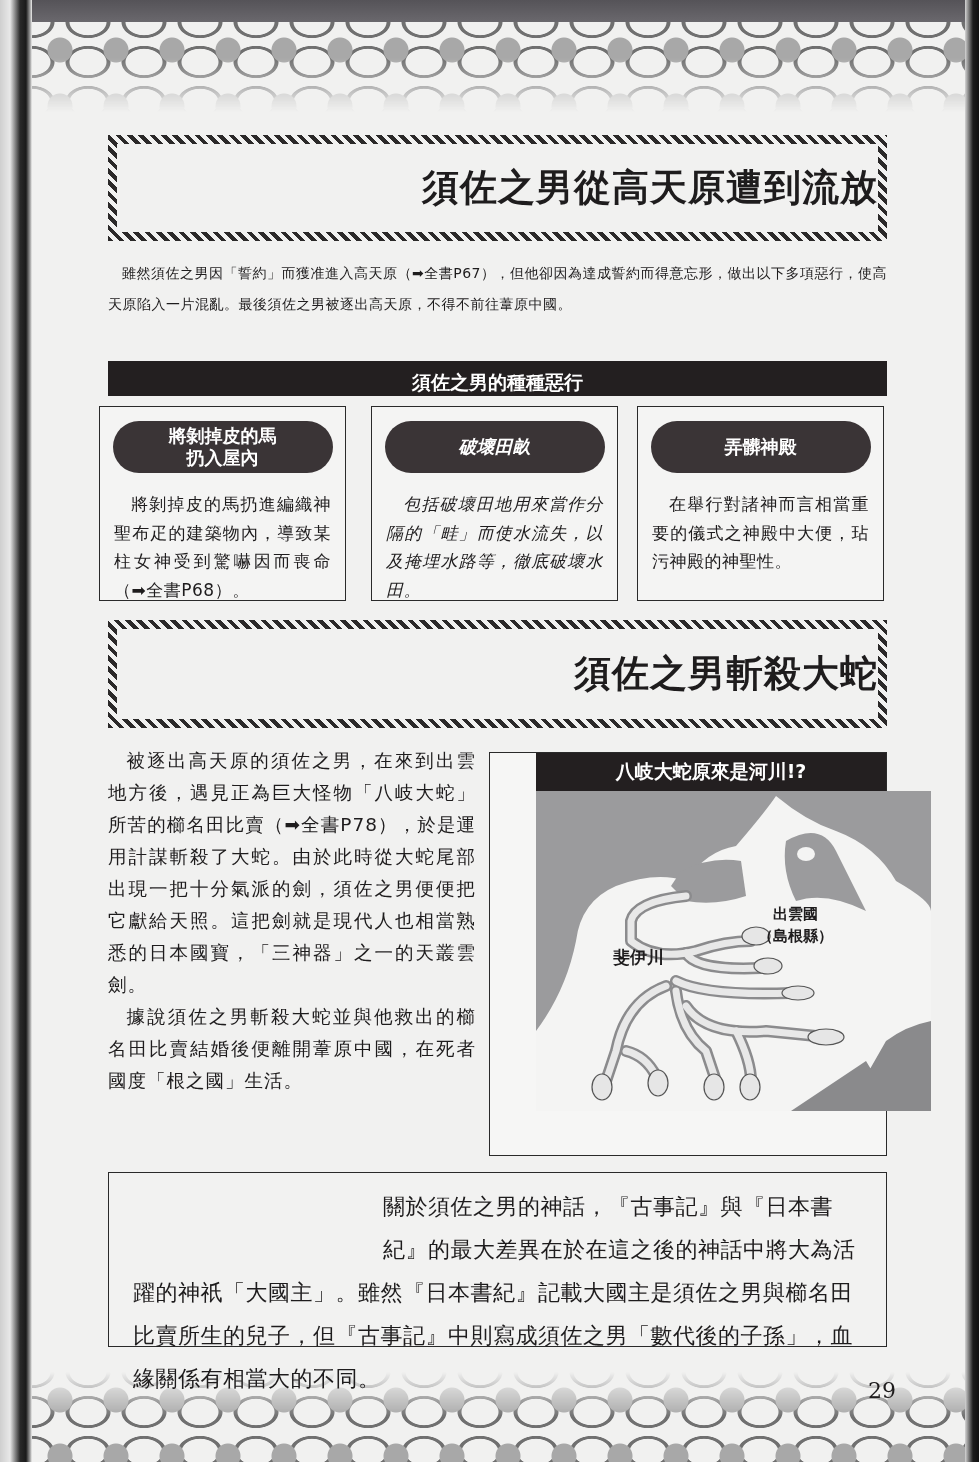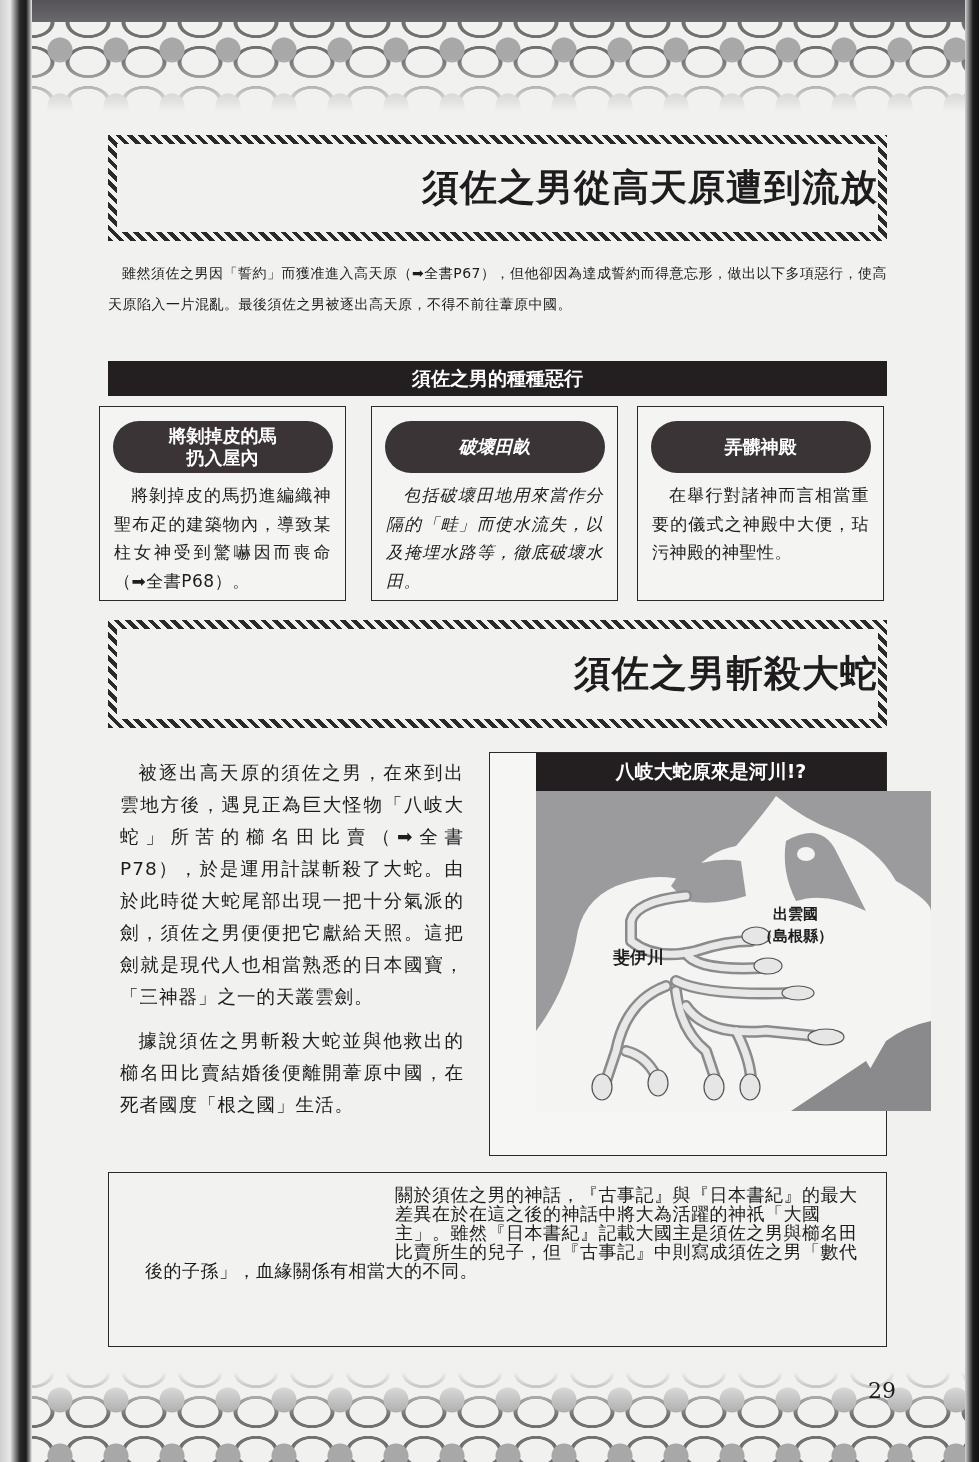--- a/index.html
+++ b/index.html
@@ -21,38 +21,38 @@
       linear-gradient(#f1f1f0,#f1f1f0) padding-box,
       repeating-linear-gradient(45deg,#2b2929 0 4px,#f1f1f0 4px 8px) border-box;
     display:flex;align-items:center;justify-content:flex-end;}
   .diamond-frame h1{margin:0;font-family:"DejaVu Serif","Liberation Serif",serif;font-weight:900;font-size:37px;letter-spacing:1px;color:#1e1c1d;}
   #frame1{top:135px;height:106px;}
   #frame2{top:620px;height:108px;}
 
   .intro{position:absolute;left:108px;top:258px;width:780px;font-size:14px;line-height:31px;letter-spacing:.5px;}
   .intro p{margin:0;text-indent:1em;}
 
-  .bar{position:absolute;left:108px;top:361px;width:779px;height:35px;background:#231f20;color:#fff;font-weight:bold;font-size:19px;display:flex;align-items:center;justify-content:center;}
+  .bar{position:absolute;left:108px;top:361px;width:779px;height:35px;background:#231f20;color:#fff;font-weight:bold;font-size:19px;display:flex;align-items:flex-end;justify-content:center;}
 
   .card{position:absolute;top:406px;width:247px;height:195px;border:1.5px solid #2a2a2a;box-sizing:border-box;background:#f4f4f3;}
   #card1{left:99px;} #card2{left:371px;font-style:italic;} #card3{left:637px;}
   .pill{margin:14px auto 0;width:220px;height:52px;background:#3a3436;border-radius:26px;color:#fff;font-weight:bold;font-size:18px;display:flex;align-items:center;justify-content:center;text-align:center;line-height:22px;white-space:pre-line;}
-  .card p{margin:8px 14px 0 14px;font-size:17px;line-height:28.5px;text-indent:1em;letter-spacing:.5px;text-align:justify;}
+  .card p{margin:17px 14px 0 14px;font-size:17px;line-height:28.5px;text-indent:1em;letter-spacing:.5px;text-align:justify;}
 
   .story{position:absolute;left:108px;top:745px;width:368px;font-size:18.5px;line-height:32px;letter-spacing:1px;}
-  .story p{margin:12px;text-indent:1em;text-align:justify;}
+  .story p{margin:0;text-indent:1em;text-align:justify;}
 
   .mapbox{position:absolute;left:489px;top:752px;width:398px;height:404px;border:1.5px solid #2a2a2a;box-sizing:border-box;background:#f6f6f5;padding-left:46px;}
   .mapbox .map-title{height:38px;background:#231f20;color:#fff;font-weight:bold;font-size:19px;display:flex;align-items:center;justify-content:center;}
   .mapbox svg{display:block;}
   .map-caption{position:absolute;left:8px;top:360px;right:6px;font-size:13.5px;line-height:18px;}
 
   .note{position:absolute;left:108px;top:1172px;width:779px;height:175px;border:1.5px solid #2a2a2a;box-sizing:border-box;background:#f2f2f1;}
   .note-pill{position:absolute;left:13px;top:16px;width:230px;height:44px;border-radius:22px;background:#3a3436;color:#fff;font-weight:bold;font-size:18px;display:flex;align-items:center;justify-content:center;}
-  .note-text{position:absolute;left:36px;top:12px;right:20px;font-size:18px;line-height:19px;letter-spacing:.5px;}
+  .note-text{position:absolute;left:24px;top:12px;right:20px;font-size:22px;line-height:43px;letter-spacing:.5px;}
   .note-text .float{float:left;width:250px;height:60px;}
 
   .page-num{position:absolute;left:868px;top:1378px;font-family:"DejaVu Serif","Liberation Serif",serif;font-size:22px;}
 </style>
 </head>
 <body>
 
 <div class="top-dark"></div>
 <div class="left-spine"></div>
 <div class="right-edge"></div>

